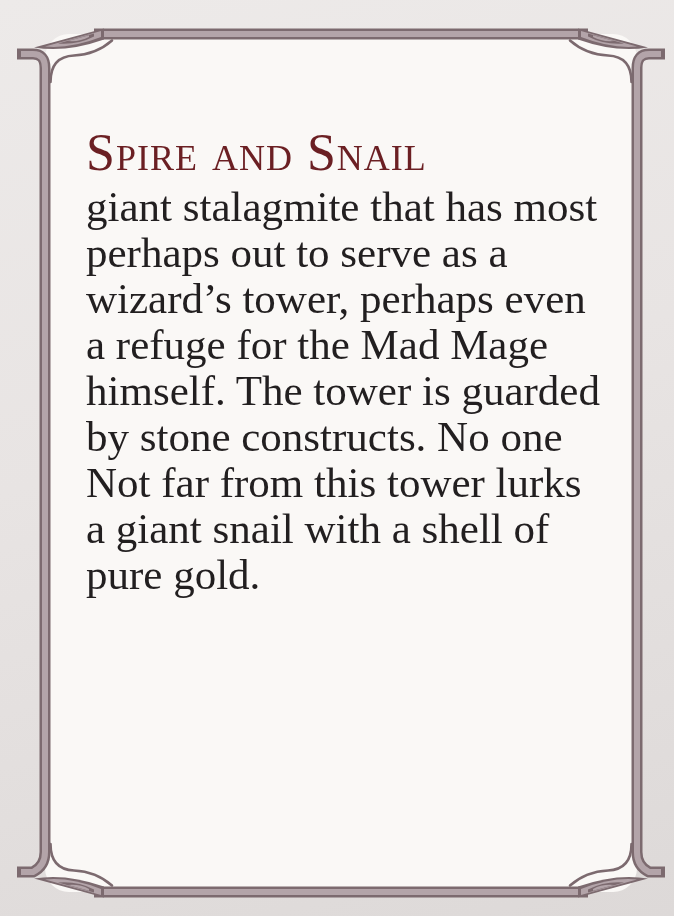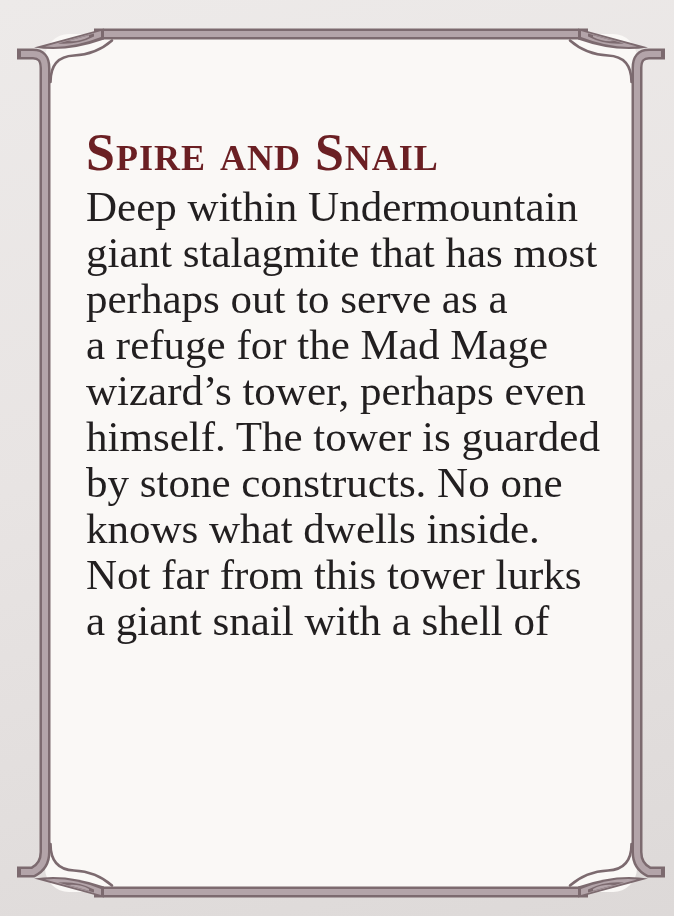--- a/index.html
+++ b/index.html
@@ -22,21 +22,20 @@
 
   .content {
     position:absolute; left:86px; top:126px; width:546px;
   }
   .title {
     font-variant: small-caps;
     font-size:52px; line-height:54px;
     letter-spacing:1px;
     color: var(--title-color,#6b1f23);
     white-space:nowrap;
-    font-weight:bold;
   }
   .bodytext { margin-top:4px; }
   .bodytext .line {
     font-size:43px; line-height:46px;
     color: var(--text-color,#221f20);
     white-space:nowrap;
   }
 </style>
 </head>
 <body>
@@ -72,26 +71,25 @@
     </defs>
     <use href="#corner-ornament"></use>
     <use href="#corner-ornament" transform="matrix(-1,0,0,1,682,0)"></use>
     <use href="#corner-ornament" transform="matrix(1,0,0,-1,0,926)"></use>
     <use href="#corner-ornament" transform="matrix(-1,0,0,-1,682,926)"></use>
   </svg>
 
   <div class="content">
     <div class="title">Spire and Snail</div>
     <div class="bodytext">
-        <div class="line">Deep within Undermountain</div>
         <div class="line">giant stalagmite that has most</div>
         <div class="line">perhaps out to serve as a</div>
+        <div class="line">wizard’s tower, perhaps even</div>
         <div class="line">a refuge for the Mad Mage</div>
-        <div class="line">wizard’s tower, perhaps even</div>
         <div class="line">himself. The tower is guarded</div>
         <div class="line">by stone constructs. No one</div>
-        <div class="line">knows what dwells inside.</div>
         <div class="line">Not far from this tower lurks</div>
         <div class="line">a giant snail with a shell of</div>
+        <div class="line">pure gold.</div>
       </div>
   </div>
 
 </div>
 
 </body></html>

